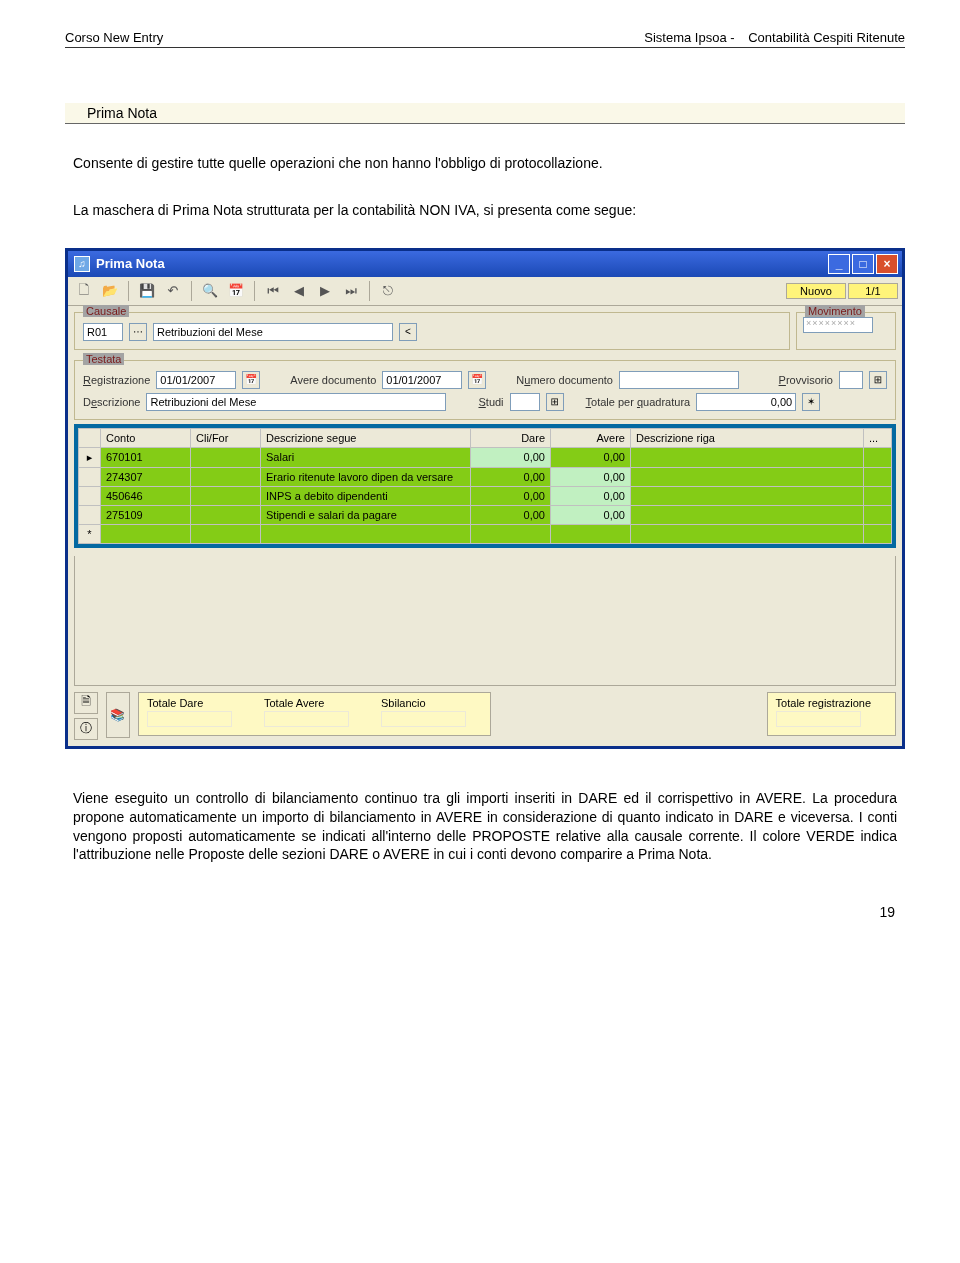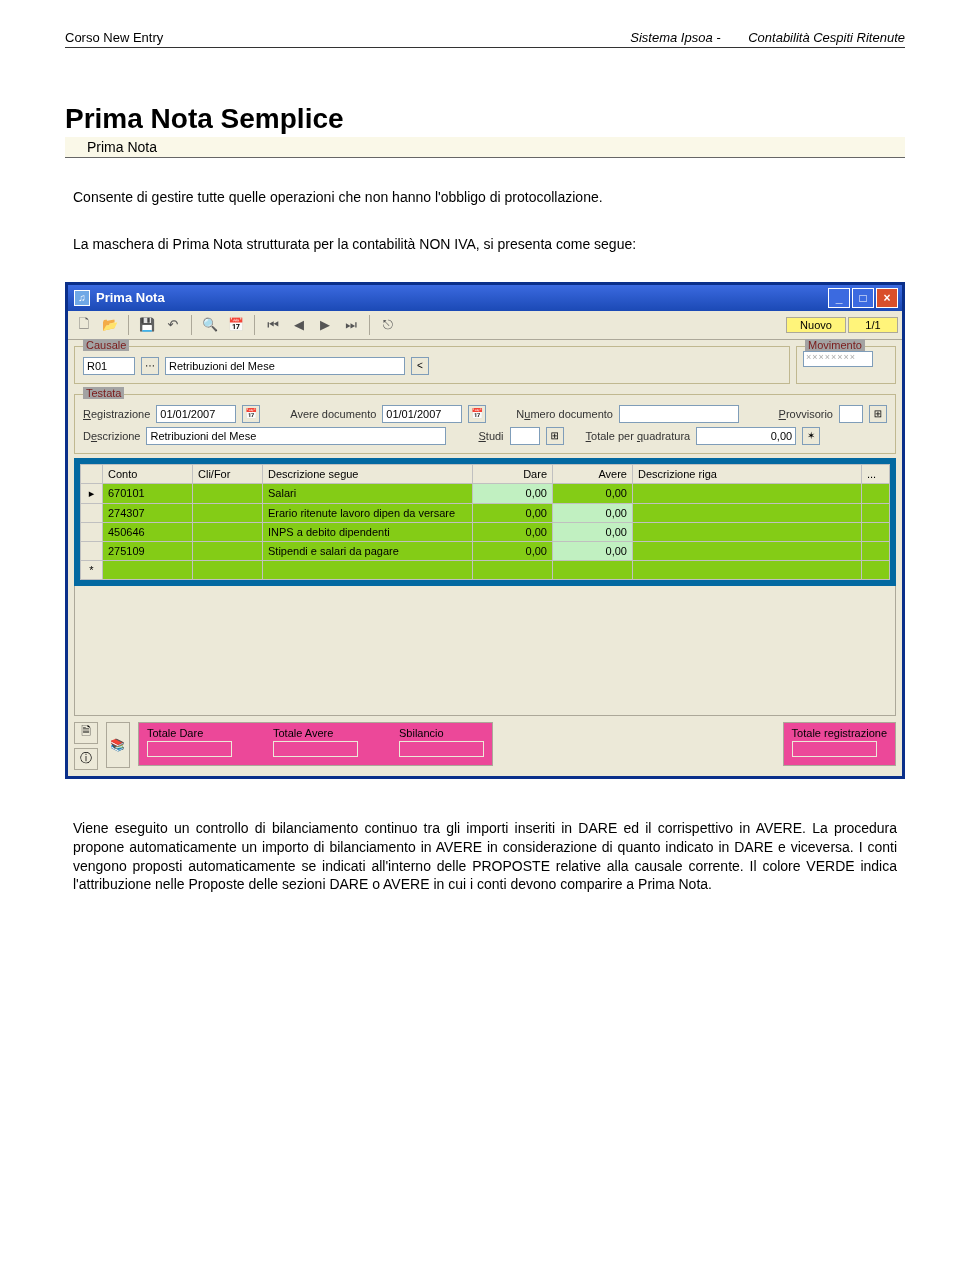--- a/index.html
+++ b/index.html
@@ -17,21 +17,21 @@
   }
   .hdr {
     display: flex;
     justify-content: space-between;
     font-size: 13px;
     padding-bottom: 2px;
     border-bottom: 1px solid #333;
     margin-bottom: 55px;
   }
   .hdr-right { text-align: right; }
-  .hdr-right span { display: inline-block; margin-left: 24px; font-style: italic; }
+  .hdr-right span { display: inline-block; margin-left: 10px; }
   h1.title {
     font-family: Verdana, Arial, sans-serif;
     font-size: 28px;
     font-weight: bold;
     margin: 0 0 2px 0;
   }
   .subtitle-band {
     background: #faf8e8;
     border-bottom: 1px solid #666;
     padding: 2px 0 2px 22px;
@@ -113,21 +113,21 @@
   .movbox {
     border:1px solid #c0b890; padding:4px 6px 6px 6px; position:relative;
     width:100px; background:#ece9d8;
   }
   .mov-input {
     width:70px; height:16px; border:1px solid #7f9db9; background:#fff;
     font-size:9px; color:#aaa; padding:0 2px; letter-spacing:1px;
   }
   
   .grid-wrap {
-    margin:4px 6px 0 6px; border:6px solid #0369a1; background:#fff;
+    margin:4px 6px 8px 6px; border:4px solid #0369a1; background:#fff;
   }
   table.grid { border-collapse:collapse; width:100%; table-layout:fixed; font-size:11px; }
   table.grid th, table.grid td {
     border:1px solid #c0c0c0; padding:3px 5px; background:#84cc16;
     white-space:nowrap; overflow:hidden;
   }
   table.grid th {
     background:#ece9d8; font-weight:normal; text-align:left;
   }
   table.grid th.rowhead, table.grid td.rowhead {
@@ -142,22 +142,22 @@
   
   .footer-area {
     margin:6px 6px 6px 6px; display:flex; align-items:flex-start; gap:8px;
   }
   .foot-icons { display:flex; flex-direction:column; gap:4px; }
   .foot-icn {
     width:24px; height:22px; border:1px solid #aca899; background:#ece9d8;
     display:flex; align-items:center; justify-content:center; font-size:12px;
   }
   .totals-box {
-    border:1px solid #aca899; background:#ec4899; padding:4px 8px 8px 8px;
-    display:flex; gap:41px;
+    border:1px solid #aca899; background:#fef9c3; padding:4px 24px 8px 8px;
+    display:flex; gap:32px;
   }
   .totcol { display:flex; flex-direction:column; }
   .totcol .caption { font-size:11px; margin-bottom:2px; }
   .totcol .slot { width:85px; height:16px; border:1px solid #ece9d8; }
   .totals-box.right { margin-left:auto; }
   
   .section-h {
     font-style: italic; font-weight: bold; font-size: 15px;
     margin: 0 0 28px 30px;
   }
@@ -174,21 +174,20 @@
 <div class="page">
 
   <div class="hdr">
     <div>Corso New Entry</div>
     <div class="hdr-right">
       <span>Sistema Ipsoa -</span>
       <span>Contabilità Cespiti Ritenute</span>
     </div>
   </div>
 
-  <h1 class="title">Prima Nota Semplice</h1>
   <div class="subtitle-band">Prima Nota</div>
 
   <p class="paragraph">Consente di gestire tutte quelle operazioni che non hanno l'obbligo di protocollazione.</p>
   <p class="paragraph">La maschera di Prima Nota strutturata per la contabilità NON IVA, si presenta come segue:</p>
 
   <div class="win">
     <div class="win-titlebar">
       <div class="left">
         <span class="win-icon">♫</span>
         <span>Prima Nota</span>
@@ -219,21 +218,21 @@
         <div class="tbtn">⎋</div>
         <div class="spacer"></div>
         <div class="status-chip">Nuovo</div>
         <div class="status-chip" style="min-width:50px">1/1</div>
       </div>
 
       <div style="display:flex;">
         <div class="group" style="flex:1;">
           <div class="group-label"><span class="ul">C</span>ausale</div>
           <div class="row">
-            <input class="winfield" style="width: 52px;" value="R01">
+            <input class="winfield" style="width: 40px;" value="R01">
             <div class="picker">⋯</div>
             <input class="winfield" style="width: 240px;" value="Retribuzioni del Mese">
             <div class="picker">&lt;</div>
           </div>
         </div>
         <div class="movbox" style="margin:6px 6px 4px 0;">
           <div class="group-label" style="top:-8px;"><span class="ul">M</span>ovimento</div>
           <div class="mov-input">××××××××</div>
         </div>
       </div>
@@ -379,13 +378,14 @@
               <div class="caption">Totale registrazione</div>
               <div class="slot"></div>
             </div>
         </div>
       </div>
     </div>
   </div>
 
   <p class="bodytext">Viene eseguito un controllo di bilanciamento continuo tra gli importi inseriti in DARE ed il corrispettivo in AVERE. La procedura propone automaticamente un importo di bilanciamento in AVERE in considerazione di quanto indicato in DARE e viceversa. I conti vengono proposti automaticamente se indicati all'interno delle PROPOSTE relative alla causale corrente. Il colore VERDE indica l'attribuzione nelle Proposte delle sezioni DARE o AVERE in cui i conti devono comparire a Prima Nota.</p>
 
+  <div class="page-num">19</div>
 </div>
 
 </body></html>

